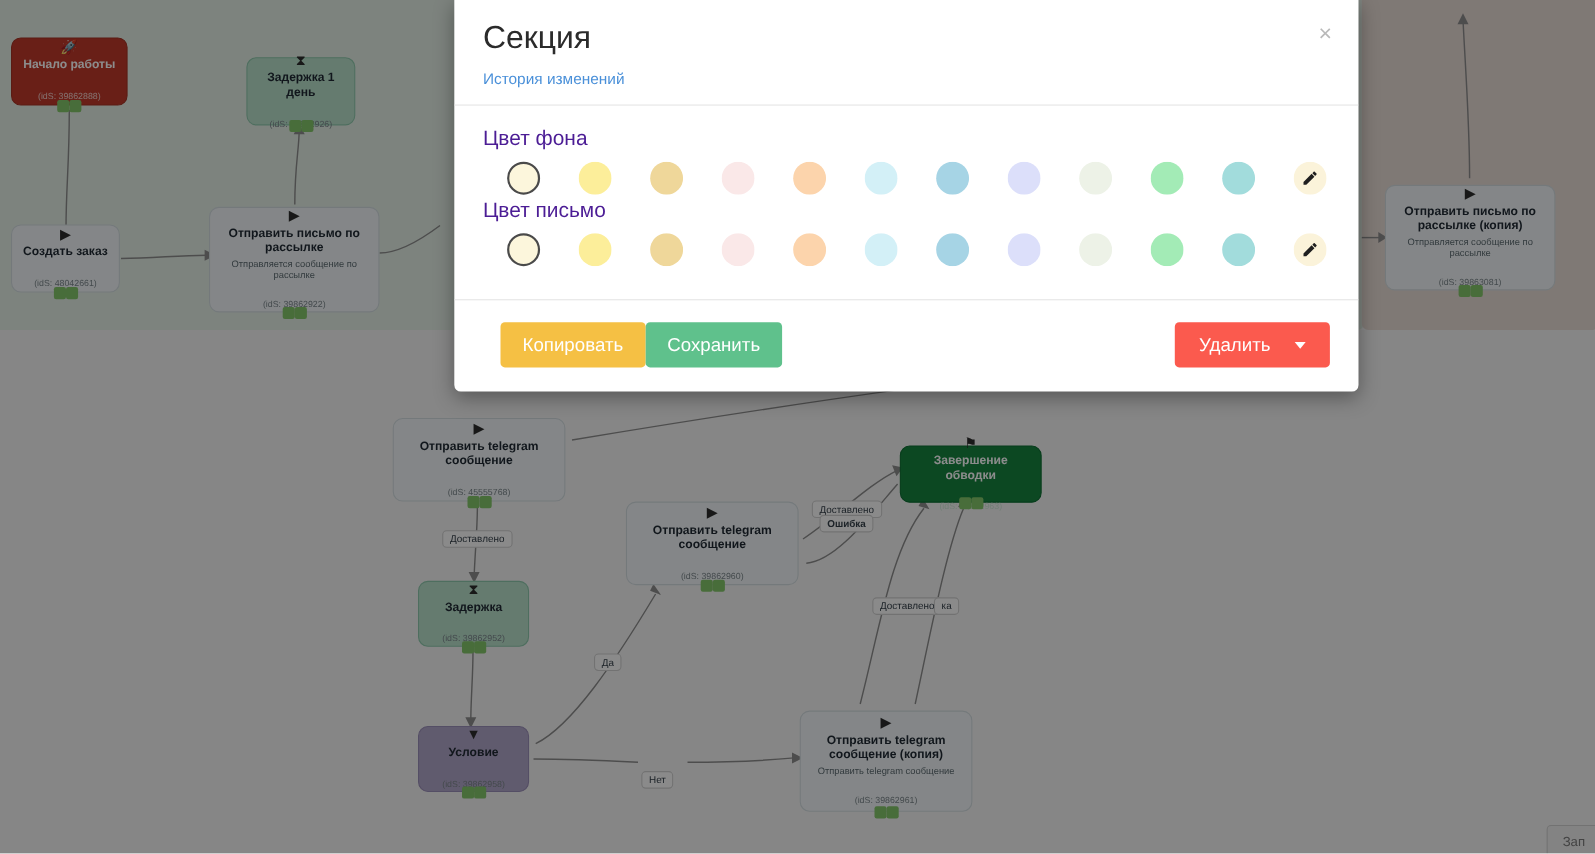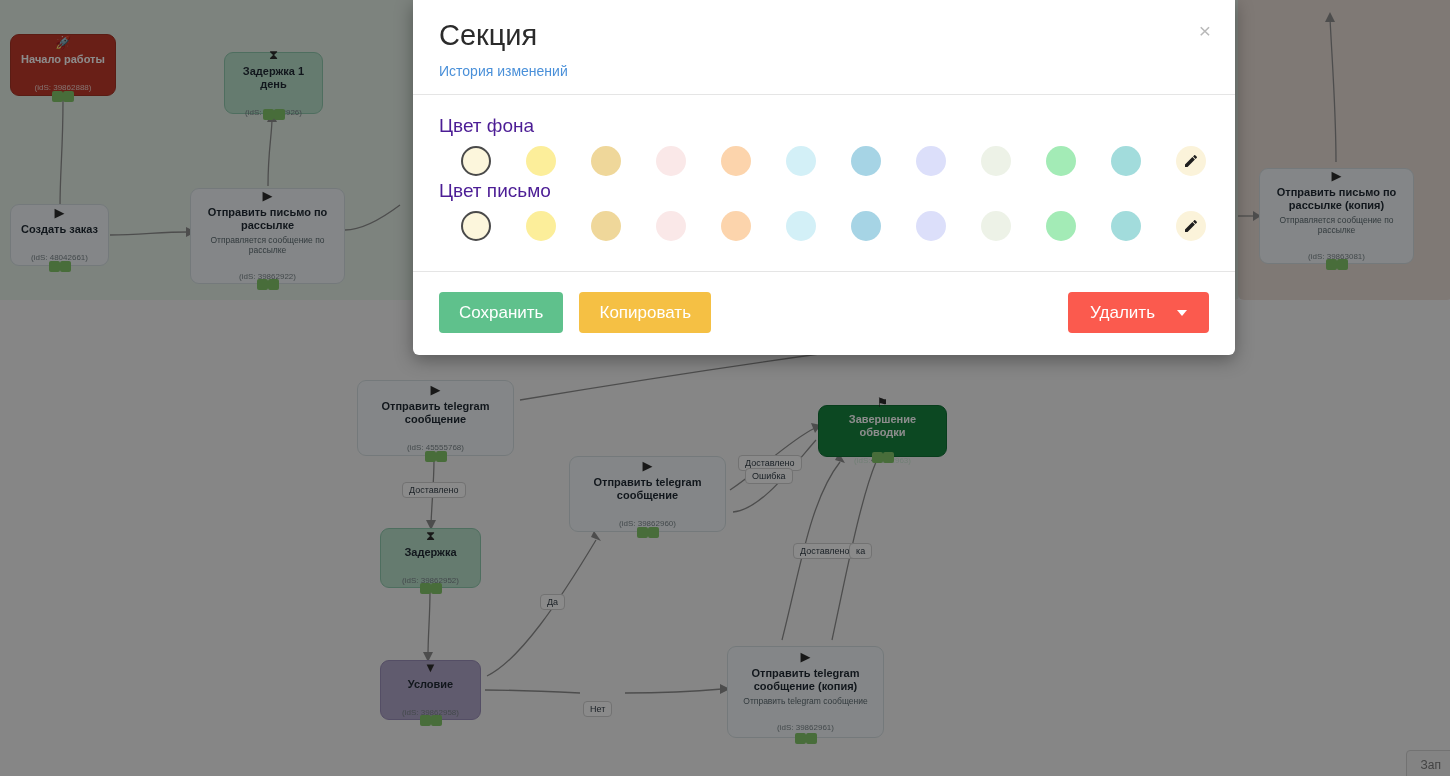--- a/index.html
+++ b/index.html
@@ -366,21 +366,21 @@
         <div class="n-id">(idS: 39862961)</div>
       </div>
       <div class="port" style="left: 794.5px; top: 733px;"></div>
       <div class="port" style="left: 805.5px; top: 733px;"></div>
     </div>
   <div id="labels-layer">
       <div class="edge-label" style="left: 402px; top: 482px;">Доставлено</div>
       <div class="edge-label" style="left: 540px; top: 594px;">Да</div>
       <div class="edge-label" style="left: 583px; top: 685px; margin-top: 16px;">Нет</div>
       <div class="edge-label" style="left: 738px; top: 455px;">Доставлено</div>
-      <div class="edge-label" style="left: 745px; top: 468px;">Ошибка</div>
+      <div class="edge-label" style="left: 745px; top: 468px; font-weight: bold;">Ошибка</div>
       <div class="edge-label" style="left: 793px; top: 543px;">Доставлено</div>
       <div class="edge-label" style="left: 849px; top: 543px;">ка</div>
     </div>
 
   <button class="run-btn">Зап</button>
 </div>
 
 <div id="overlay"></div>
 
 <div id="modal">
@@ -433,20 +433,20 @@
             <svg viewBox="0 0 24 24">
               <path d="M3 17.2V21h3.8L17.9 9.9l-3.8-3.8L3 17.2zM20.7 7.1c.4-.4.4-1 0-1.4l-2.4-2.4c-.4-.4-1-.4-1.4 0l-1.8 1.8 3.8 3.8 1.8-1.8z" fill="#1f1f1f"></path>
             </svg>
           </div>
         </div>
     </div>
 
   </div>
 
   <div class="modal-footer">
+    <button class="btn btn-copy">Копировать</button>
     <button class="btn btn-save">Сохранить</button>
-    <button class="btn btn-copy">Копировать</button>
     <button class="btn btn-delete">
       <span>Удалить</span>
       <span class="caret"></span>
     </button>
   </div>
 </div>
 
 </body></html>

